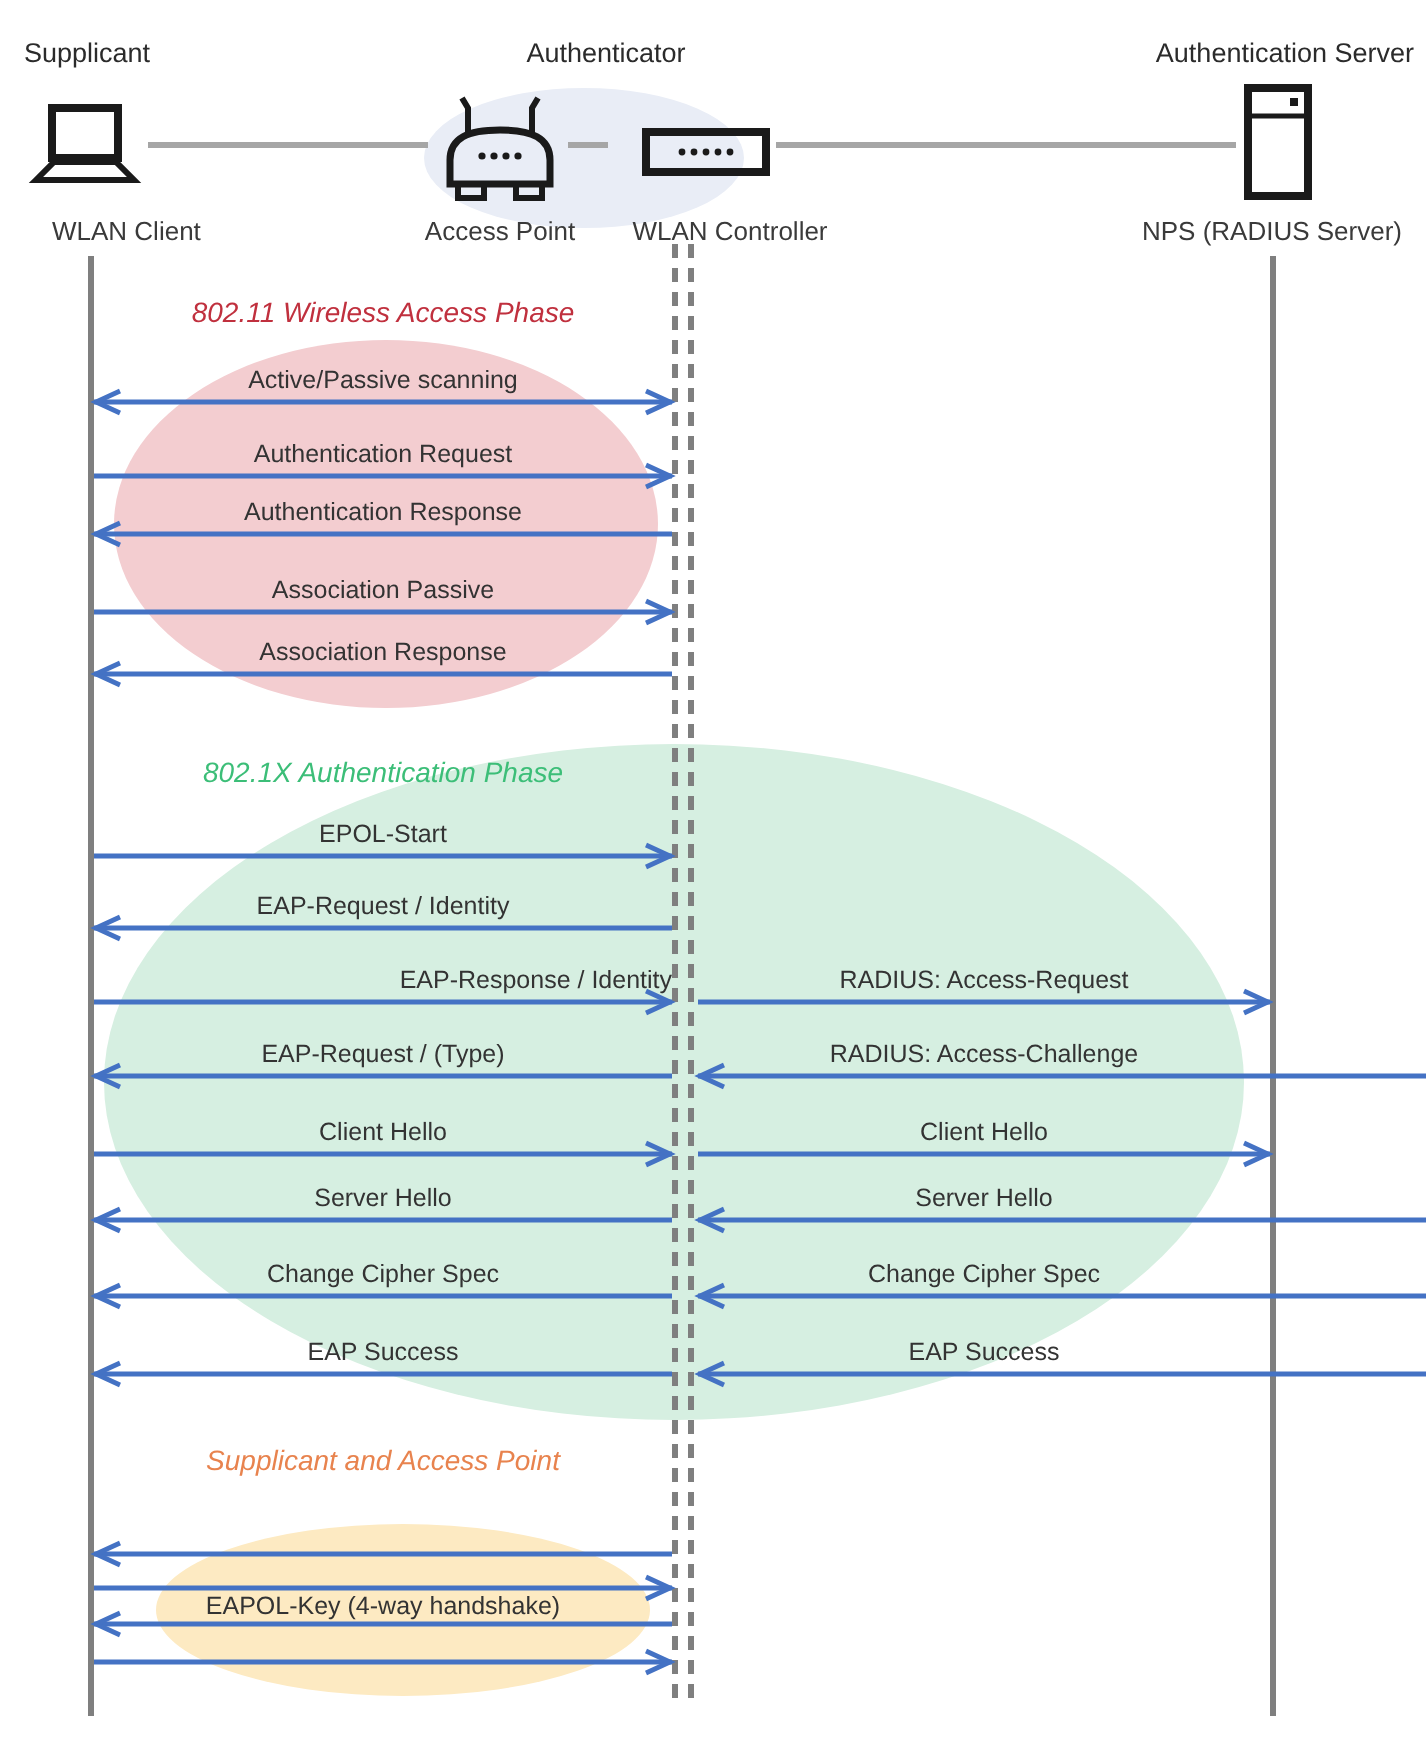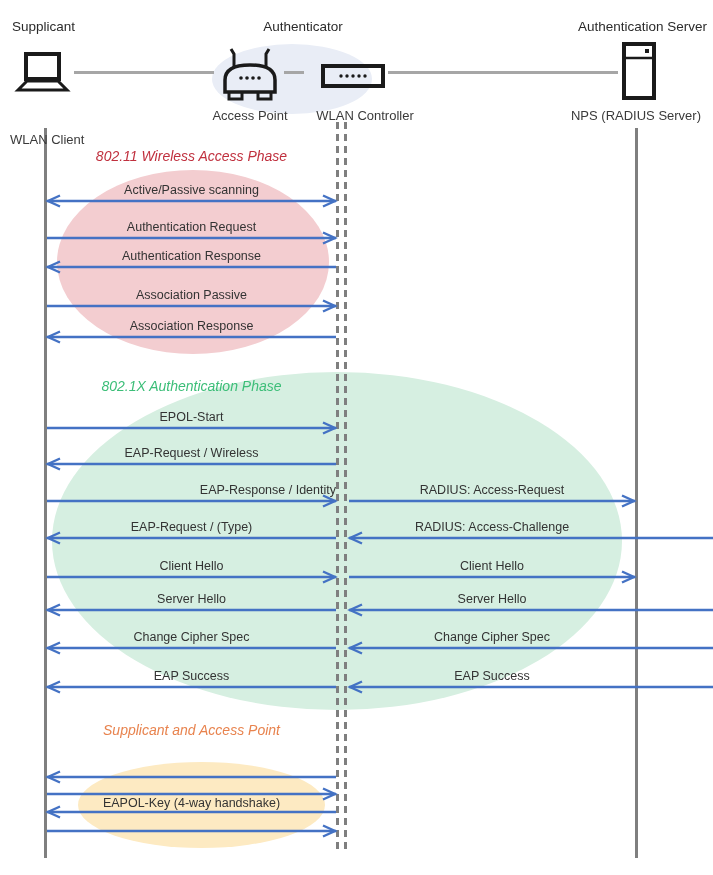--- a/index.html
+++ b/index.html
@@ -65,21 +65,21 @@
     <circle cx="38" cy="12" r="1.7" fill="#1A1A1A"></circle>
     <circle cx="44" cy="12" r="1.7" fill="#1A1A1A"></circle>
   </svg>
 
   <svg class="icon" style="left:621px;top:42px;" width="36" height="58" viewBox="0 0 36 58">
     <rect x="3" y="2" width="30" height="54" fill="none" stroke="#1A1A1A" stroke-width="4"></rect>
     <line x1="3" y1="16" x2="33" y2="16" stroke="#1A1A1A" stroke-width="2.5"></line>
     <rect x="24" y="7" width="4" height="4" fill="#1A1A1A"></rect>
   </svg>
 
-  <div class="node-label" style="left:10px;margin-top:24px;">WLAN Client</div>
+  <div class="node-label" style="left:26px;">WLAN Client</div>
   <div class="node-label" style="left:190px;width:120px;text-align:center;">Access Point</div>
   <div class="node-label" style="left:305px;width:120px;text-align:center;">WLAN Controller</div>
   <div class="node-label" style="left:546px;width:180px;text-align:center;">NPS (RADIUS Server)</div>
 
   <div class="lifeline" style="left:44px;top:128px;height:730px;"></div>
   <div class="lifeline-dashed" style="left:336px;top:122px;height:732px;"></div>
   <div class="lifeline-dashed" style="left:344px;top:122px;height:732px;"></div>
   <div class="lifeline" style="left:635px;top:128px;height:730px;"></div>
 
   <div class="phase-title" style="top: 147px; color: rgb(192, 48, 62);">802.11 Wireless Access Phase</div>
@@ -113,21 +113,21 @@
       <div class="msg-label" style="left: 47px; width: 289px; top: 318px;">Association Response</div>
       <svg class="msg-arrow" width="289" height="16" style="left: 47px; top: 329px;">
         <line x1="0" y1="8" x2="289" y2="8" stroke="#4472C4" stroke-width="2.4"></line>
         <polyline points="13,2.5 1,8 13,13.5" fill="none" stroke="#4472C4" stroke-width="2.4"></polyline>
       </svg>
       <div class="msg-label" style="left: 47px; width: 289px; top: 409px;">EPOL-Start</div>
       <svg class="msg-arrow" width="289" height="16" style="left: 47px; top: 420px;">
         <line x1="0" y1="8" x2="289" y2="8" stroke="#4472C4" stroke-width="2.4"></line>
         <polyline points="276,2.5 288,8 276,13.5" fill="none" stroke="#4472C4" stroke-width="2.4"></polyline>
       </svg>
-      <div class="msg-label" style="left: 47px; width: 289px; top: 445px;">EAP-Request / Wireless</div>
+      <div class="msg-label" style="left: 47px; width: 289px; top: 445px;">EAP-Request / Identity</div>
       <svg class="msg-arrow" width="289" height="16" style="left: 47px; top: 456px;">
         <line x1="0" y1="8" x2="289" y2="8" stroke="#4472C4" stroke-width="2.4"></line>
         <polyline points="13,2.5 1,8 13,13.5" fill="none" stroke="#4472C4" stroke-width="2.4"></polyline>
       </svg>
       <div class="msg-label" style="left: 47px; width: 289px; top: 482px; text-align: right;">EAP-Response / Identity</div>
       <svg class="msg-arrow" width="289" height="16" style="left: 47px; top: 493px;">
         <line x1="0" y1="8" x2="289" y2="8" stroke="#4472C4" stroke-width="2.4"></line>
         <polyline points="276,2.5 288,8 276,13.5" fill="none" stroke="#4472C4" stroke-width="2.4"></polyline>
       </svg>
       <div class="msg-label" style="left: 349px; width: 286px; top: 482px;">RADIUS: Access-Request</div>

